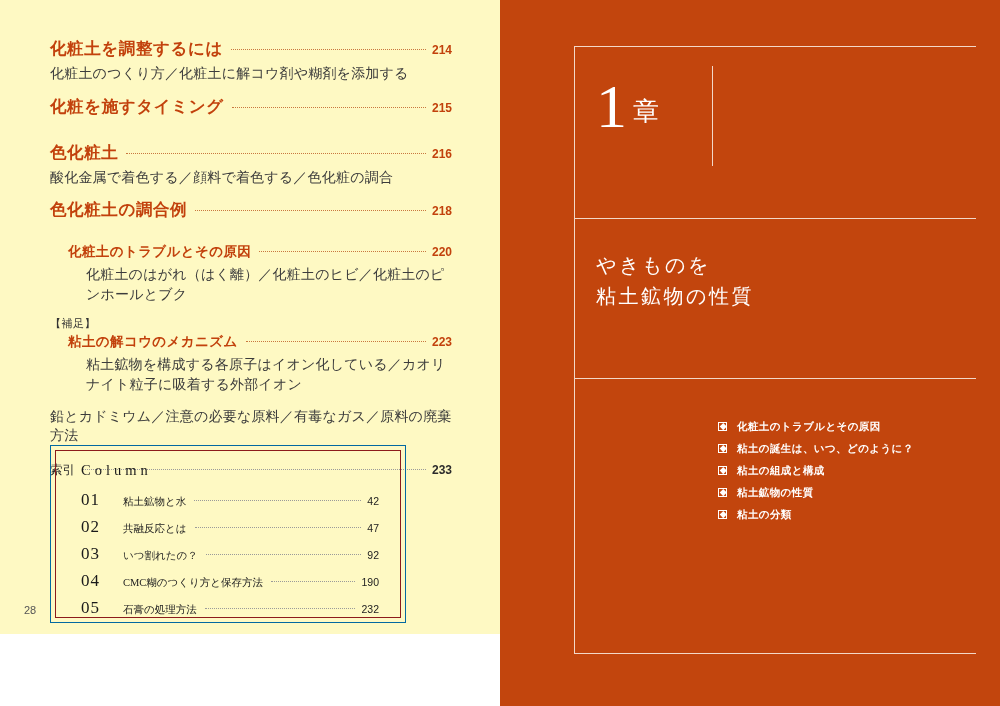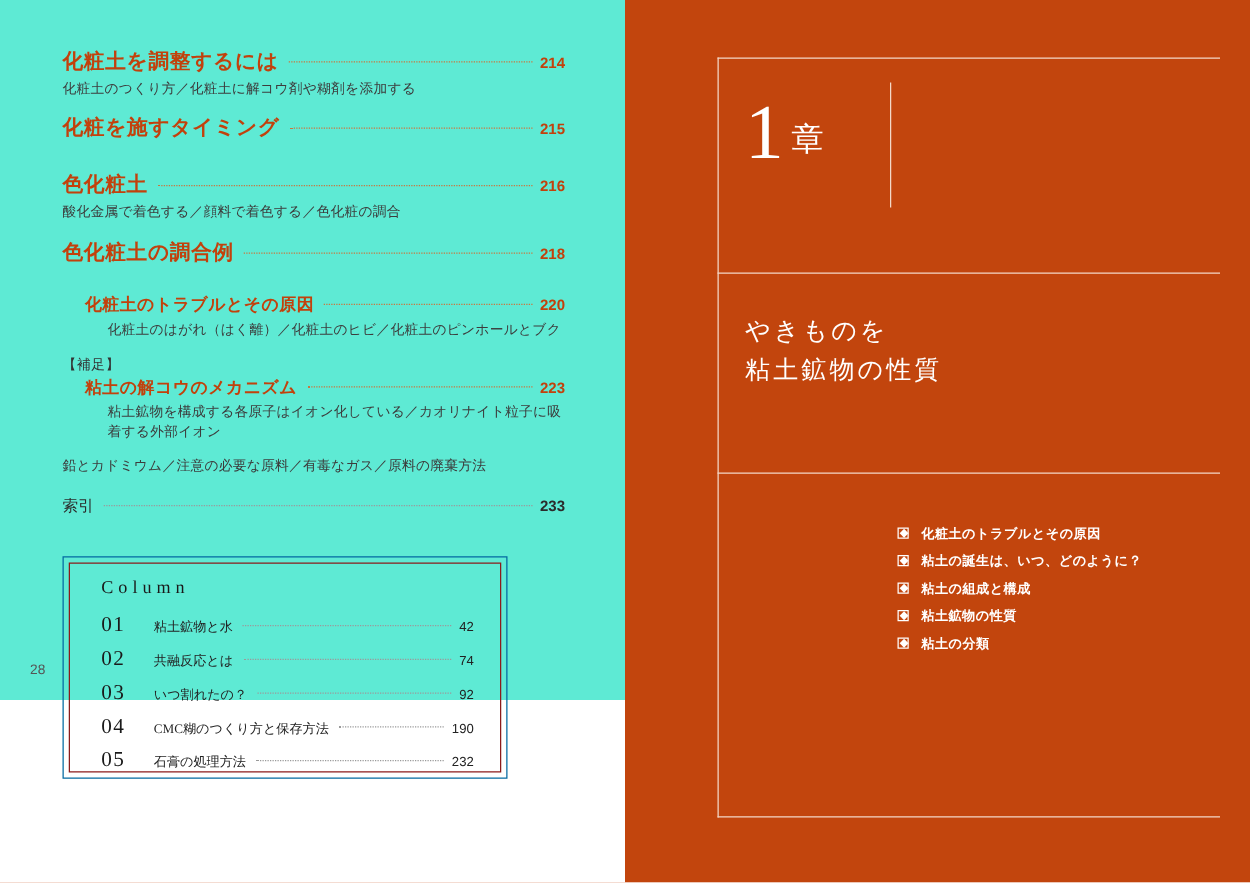--- a/index.html
+++ b/index.html
@@ -13,22 +13,22 @@
     height: 706px;
     background: #ffffff;
     font-family: "Liberation Serif", "DejaVu Serif", serif;
     overflow: hidden;
   }
 
   
   .left-page {
     position: absolute;
     left: 0; top: 0;
-    width: 500px; height: 560px;
-    background: #5eead4;
+    width: 500px; height: 634px;
+    background: #fef9c3;
   }
   .toc {
     position: absolute;
     left: 50px;
     top: 38px;
     width: 402px;
   }
   .toc-entry {
     position: relative;
     margin-bottom: 4px;
@@ -60,21 +60,21 @@
     min-width: 10px;
   }
   .toc-page {
     color: #c2410c;
     font-size: 12px;
     font-weight: bold;
     font-family: "Liberation Sans", sans-serif;
     white-space: nowrap;
   }
   .toc-sub {
-    font-size: 11px;
+    font-size: 14px;
     color: #3c3c3c;
     letter-spacing: 0.2px;
     margin-top: 4px;
     margin-bottom: 12px;
     line-height: 1.4;
   }
   .toc-entry.indent1 { padding-left: 18px; }
   .toc-sub.indent2 { padding-left: 36px; }
   .toc-note {
     font-size: 11px;
@@ -358,21 +358,21 @@
           <span class="column-no">01</span>
           <span class="column-label">粘土鉱物と水</span>
           <span class="column-dots"></span>
           <span class="column-page">42</span>
         </div>
 
         <div class="column-row">
           <span class="column-no">02</span>
           <span class="column-label">共融反応とは</span>
           <span class="column-dots"></span>
-          <span class="column-page">74</span>
+          <span class="column-page">47</span>
         </div>
 
         <div class="column-row">
           <span class="column-no">03</span>
           <span class="column-label">いつ割れたの？</span>
           <span class="column-dots"></span>
           <span class="column-page">92</span>
         </div>
 
         <div class="column-row">

